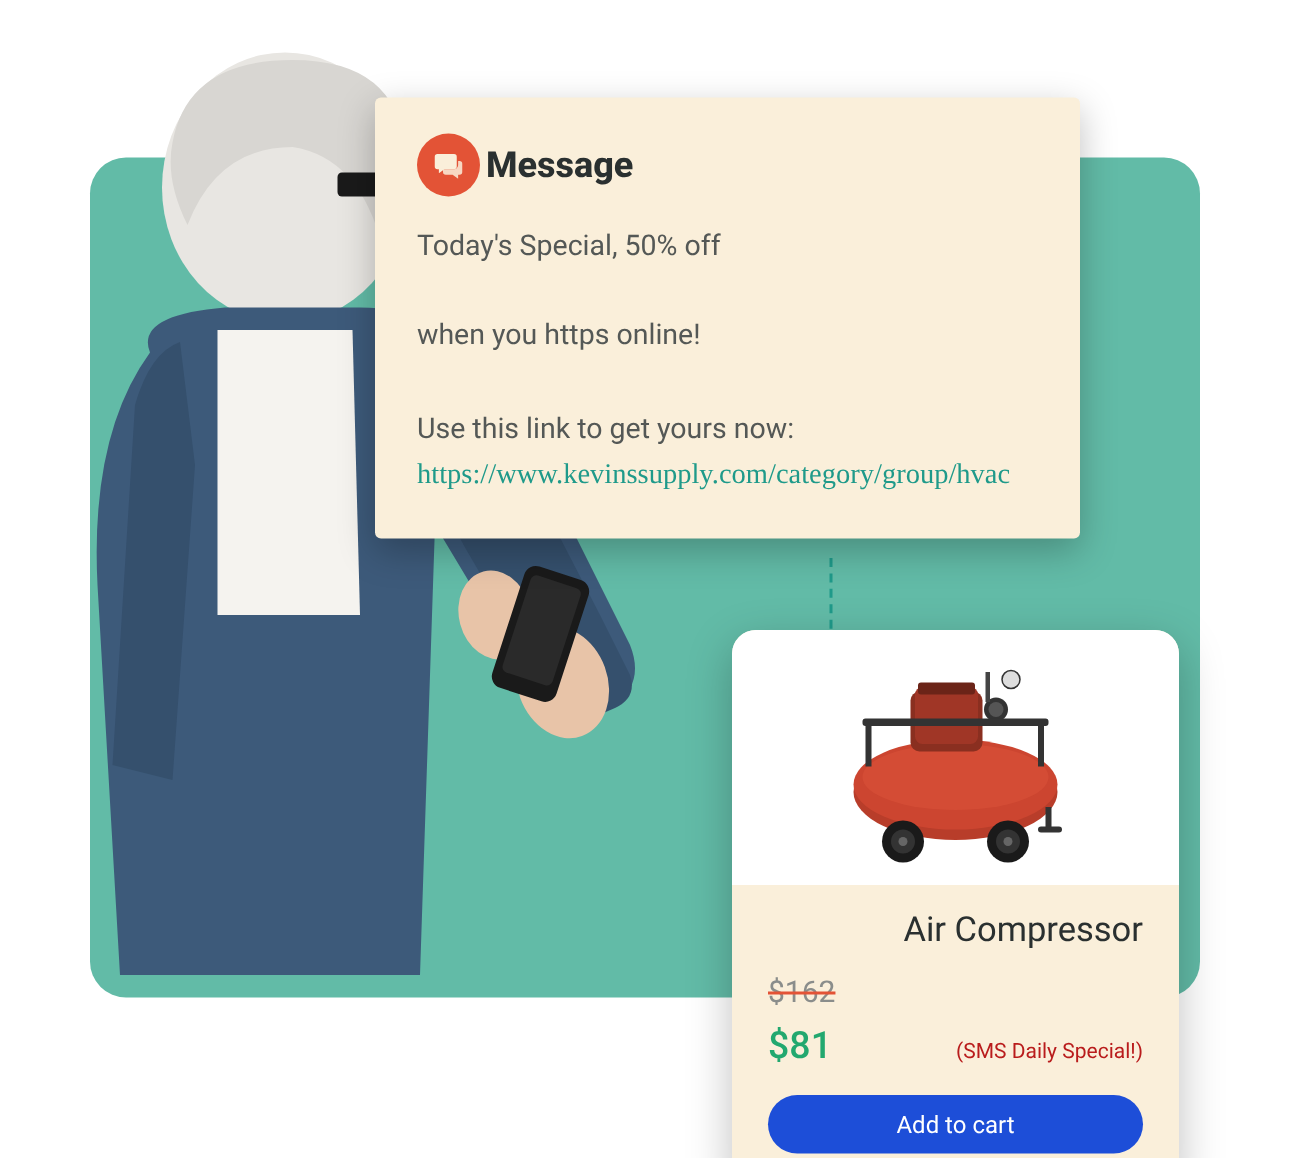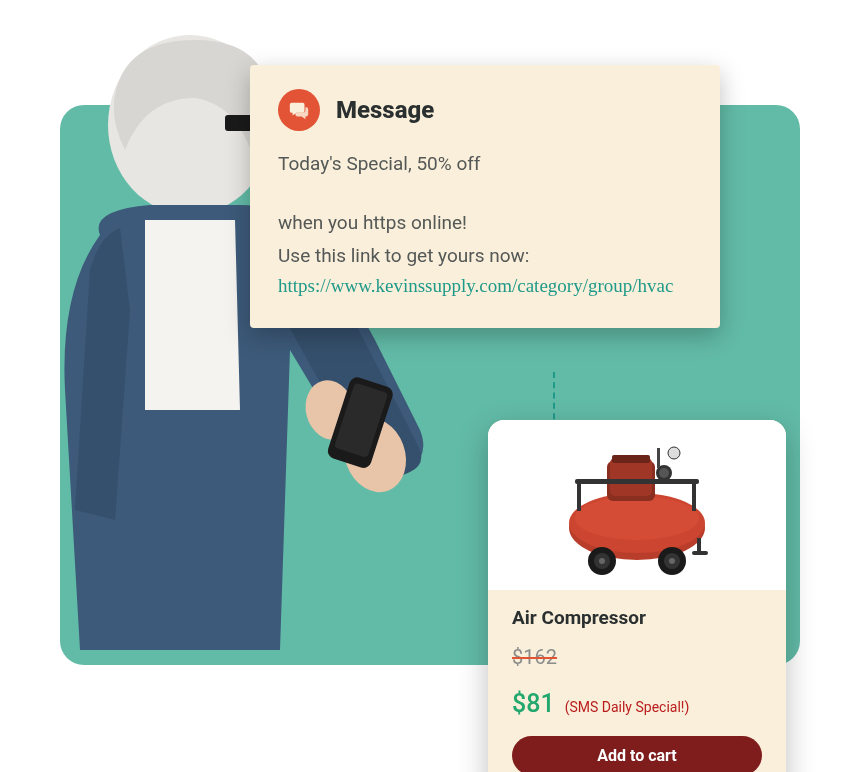--- a/index.html
+++ b/index.html
@@ -48,21 +48,21 @@
       background: #faefda;
       border-radius: 4px;
       padding: 24px 28px 28px 28px;
       box-shadow: 0 8px 24px rgba(0, 0, 0, 0.25);
       z-index: 5;
     }
     
     .message-header {
       display: flex;
       align-items: center;
-      gap: 16px;
+      gap: 4px;
       margin-bottom: 18px;
     }
     
     .message-icon {
       width: 42px;
       height: 42px;
       background: #e35336;
       border-radius: 50%;
       display: flex;
       align-items: center;
@@ -82,21 +82,21 @@
       color: #2a3030;
     }
     
     .message-body {
       font-size: 19px;
       line-height: 1.55;
       color: #545856;
     }
     
     .message-body p {
-      margin-bottom: 4px;
+      margin-bottom: 34px;
     }
     
     .message-body p:last-child {
       margin-bottom: 0;
     }
     
     .message-link {
       color: #1f9a8a;
       text-decoration: none;
       font-family: Liberation Serif, serif;
@@ -147,62 +147,64 @@
     .compressor-svg {
       width: 170px;
       height: 145px;
     }
     
     .product-info {
       padding: 16px 24px 22px 24px;
     }
     
     .product-name {
-      font-size: 19px;
-      font-weight: 700;
+      font-size: 23px;
+      font-weight: 400;
       color: #2a3030;
       margin-bottom: 16px;
+      text-align: right;
     }
     
     .price-old {
       font-size: 20px;
       color: #8a8d8b;
       text-decoration: line-through;
       text-decoration-color: #e35336;
       text-decoration-thickness: 2px;
-      margin-bottom: 20px;
+      margin-bottom: 10px;
     }
     
     .price-row {
       display: flex;
       align-items: baseline;
       gap: 10px;
       margin-bottom: 18px;
+      justify-content: space-between;
     }
     
     .price-new {
       font-size: 25px;
       font-weight: 500;
       color: #22a86f;
     }
     
     .price-note {
       font-size: 14px;
       color: #b91c1c;
     }
     
     .add-to-cart {
       width: 100%;
-      background: #7f1d1d;
+      background: #1d4ed8;
       color: #ffffff;
       border: none;
       border-radius: 999px;
       padding: 10px 20px;
       font-size: 16px;
-      font-weight: 700;
+      font-weight: 400;
       cursor: pointer;
       font-family: inherit;
     }
   </style>
 </head>
 <body>
 
 <div class="green-bg"></div>
 
 <div class="person-placeholder">

